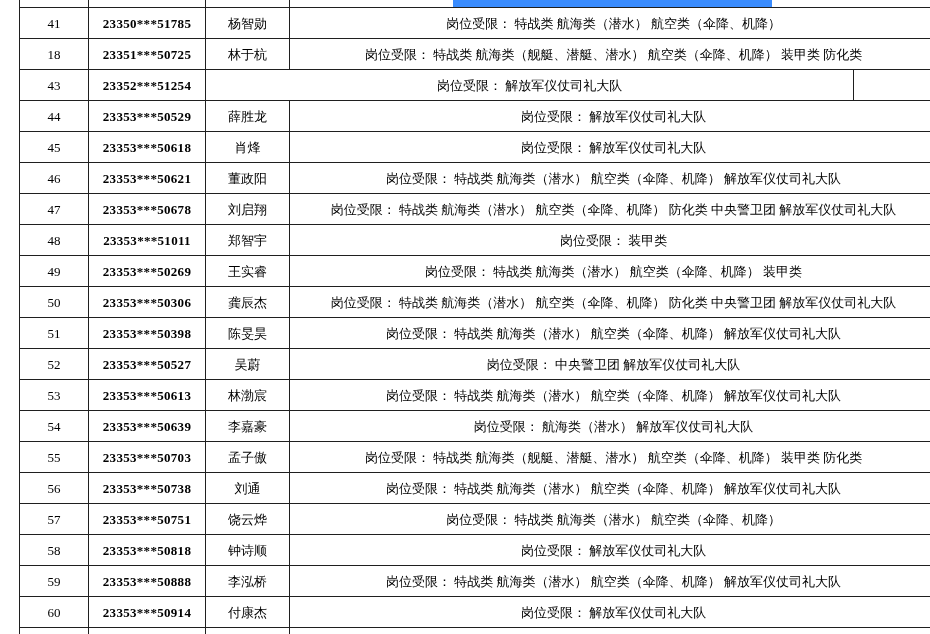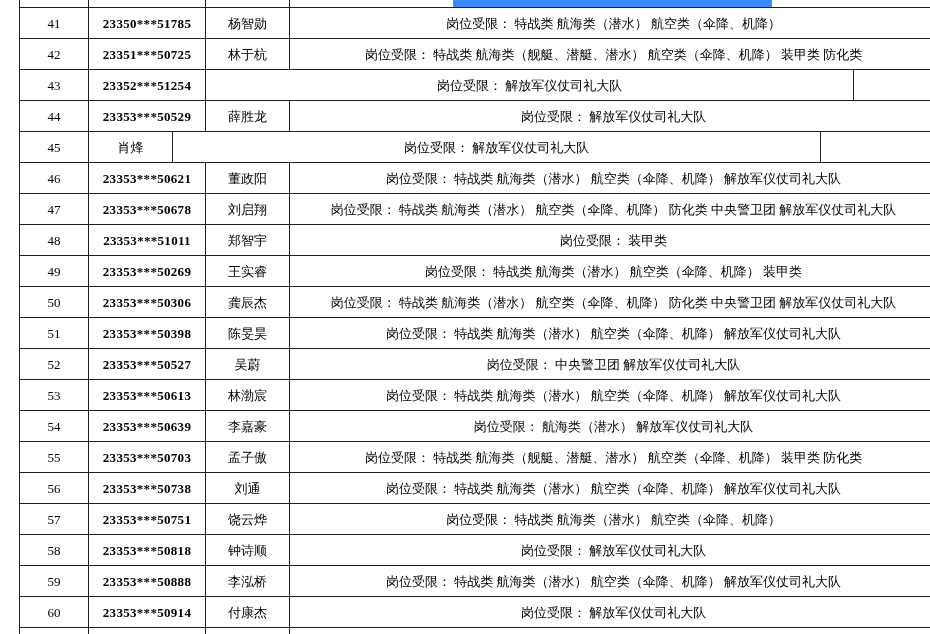--- a/index.html
+++ b/index.html
@@ -55,38 +55,39 @@
   </div>
 
   <div id="tbody">
       <div class="row">
     <div class="cell c-no">41</div>
     <div class="cell c-id">23350***51785</div>
     <div class="cell c-name">杨智勋</div>
     <div class="cell c-restr">岗位受限： 特战类 航海类（潜水） 航空类（伞降、机降）</div>
   </div>
       <div class="row">
-    <div class="cell c-no">42</div>
+    <div class="cell c-no">18</div>
     <div class="cell c-id">23351***50725</div>
     <div class="cell c-name">林于杭</div>
     <div class="cell c-restr">岗位受限： 特战类 航海类（舰艇、潜艇、潜水） 航空类（伞降、机降） 装甲类 防化类</div>
   </div>
       <div class="row">
     <div class="cell c-no">43</div>
     <div class="cell c-id">23352***51254</div>
     <div class="cell c-restr">岗位受限： 解放军仪仗司礼大队</div>
   </div>
       <div class="row">
     <div class="cell c-no">44</div>
     <div class="cell c-id">23353***50529</div>
     <div class="cell c-name">薛胜龙</div>
     <div class="cell c-restr">岗位受限： 解放军仪仗司礼大队</div>
   </div>
       <div class="row">
     <div class="cell c-no">45</div>
+    <div class="cell c-id">23353***50618</div>
     <div class="cell c-name">肖烽</div>
     <div class="cell c-restr">岗位受限： 解放军仪仗司礼大队</div>
   </div>
       <div class="row">
     <div class="cell c-no">46</div>
     <div class="cell c-id">23353***50621</div>
     <div class="cell c-name">董政阳</div>
     <div class="cell c-restr">岗位受限： 特战类 航海类（潜水） 航空类（伞降、机降） 解放军仪仗司礼大队</div>
   </div>
       <div class="row">

